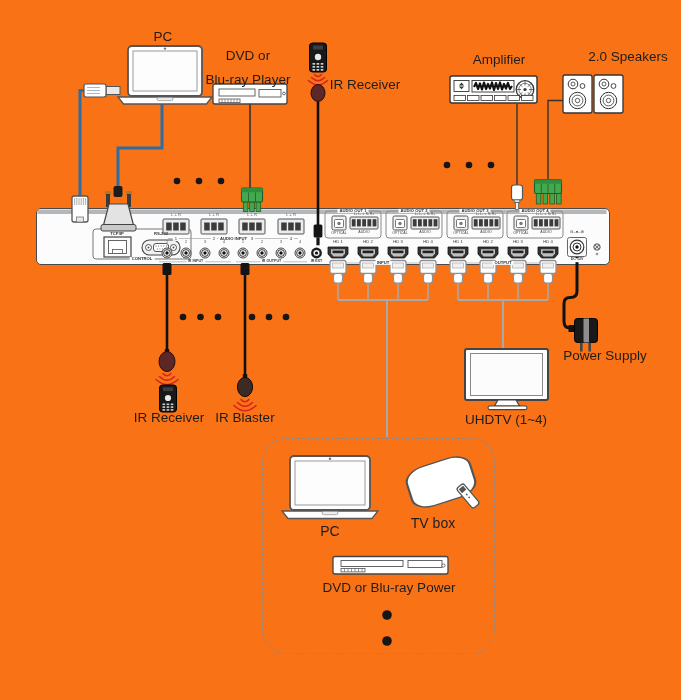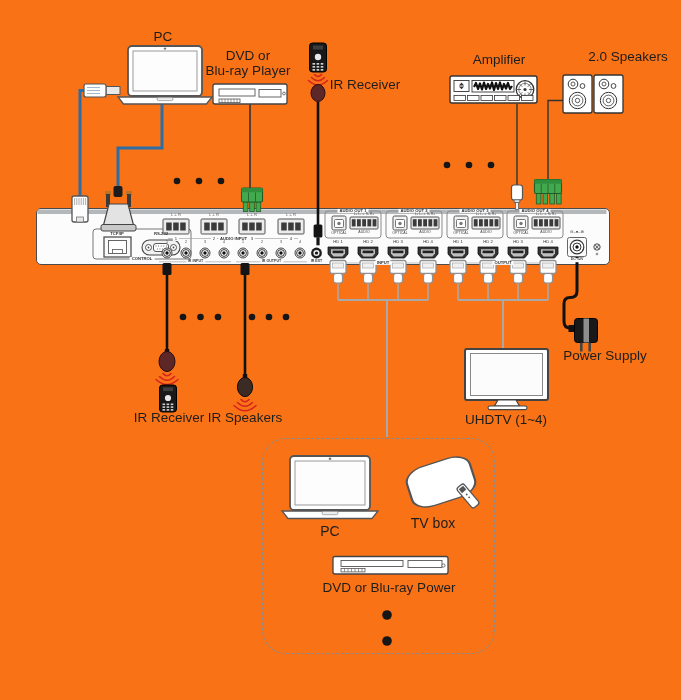--- a/index.html
+++ b/index.html
@@ -540,26 +540,26 @@
       <circle cx="252" cy="317" r="3.3"></circle>
         <circle cx="269" cy="317" r="3.3"></circle>
         <circle cx="286" cy="317" r="3.3"></circle>
       <circle cx="387" cy="615" r="4.8"></circle>
         <circle cx="387" cy="641" r="4.8"></circle>
     </g>
   </svg>
 
   <div class="lbl big" style="left:163px;top:37px">PC</div>
   <div class="lbl big" style="left:248px;top:56px">DVD or</div>
-  <div class="lbl big" style="left:248px;top:71px">Blu-ray Player</div>
+  <div class="lbl big" style="left:248px;top:80px">Blu-ray Player</div>
   <div class="lbl big" style="left:365px;top:85px">IR Receiver</div>
   <div class="lbl big" style="left:499px;top:60px">Amplifier</div>
   <div class="lbl big" style="left:628px;top:57px">2.0 Speakers</div>
   <div class="lbl big" style="left:169px;top:418px">IR Receiver</div>
-  <div class="lbl big" style="left:245px;top:418px">IR Speakers</div>
+  <div class="lbl big" style="left:245px;top:418px">IR Blaster</div>
   <div class="lbl big" style="left:605px;top:356px">Power Supply</div>
   <div class="lbl big" style="left:506px;top:420px">UHDTV (1~4)</div>
   <div class="lbl md" style="left:330px;top:531px">PC</div>
   <div class="lbl md" style="left:433px;top:523px">TV box</div>
   <div class="lbl big" style="left:389px;top:588px">DVD or Blu-ray Power</div>
 
   <div class="lbl t4 b" style="left:117px;top:233.5px">TCP/IP</div>
   <div class="lbl t4 b" style="left:161px;top:233.5px">RS-232</div>
   <div class="lbl t4 b bg" style="left:142px;top:259px">CONTROL</div>
 

